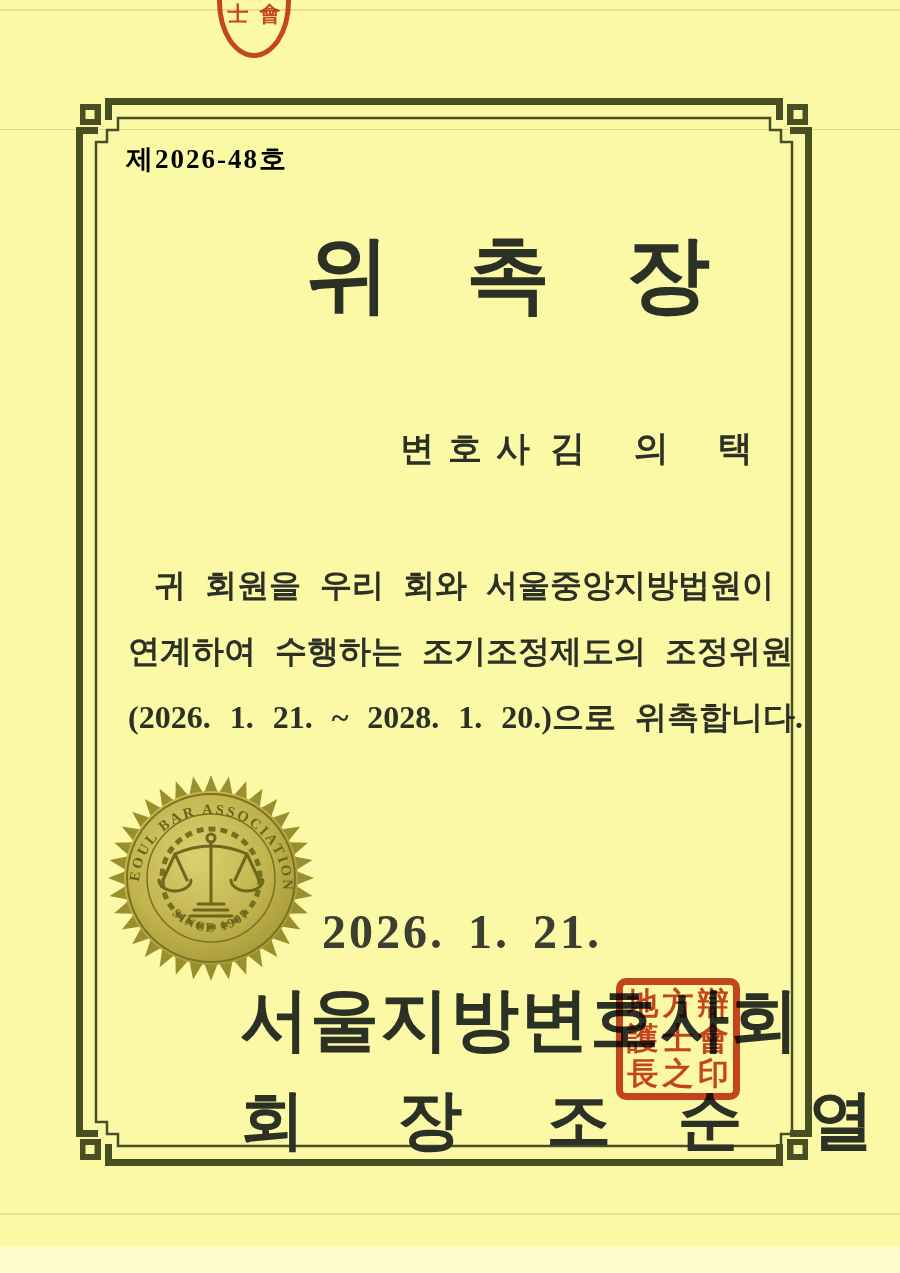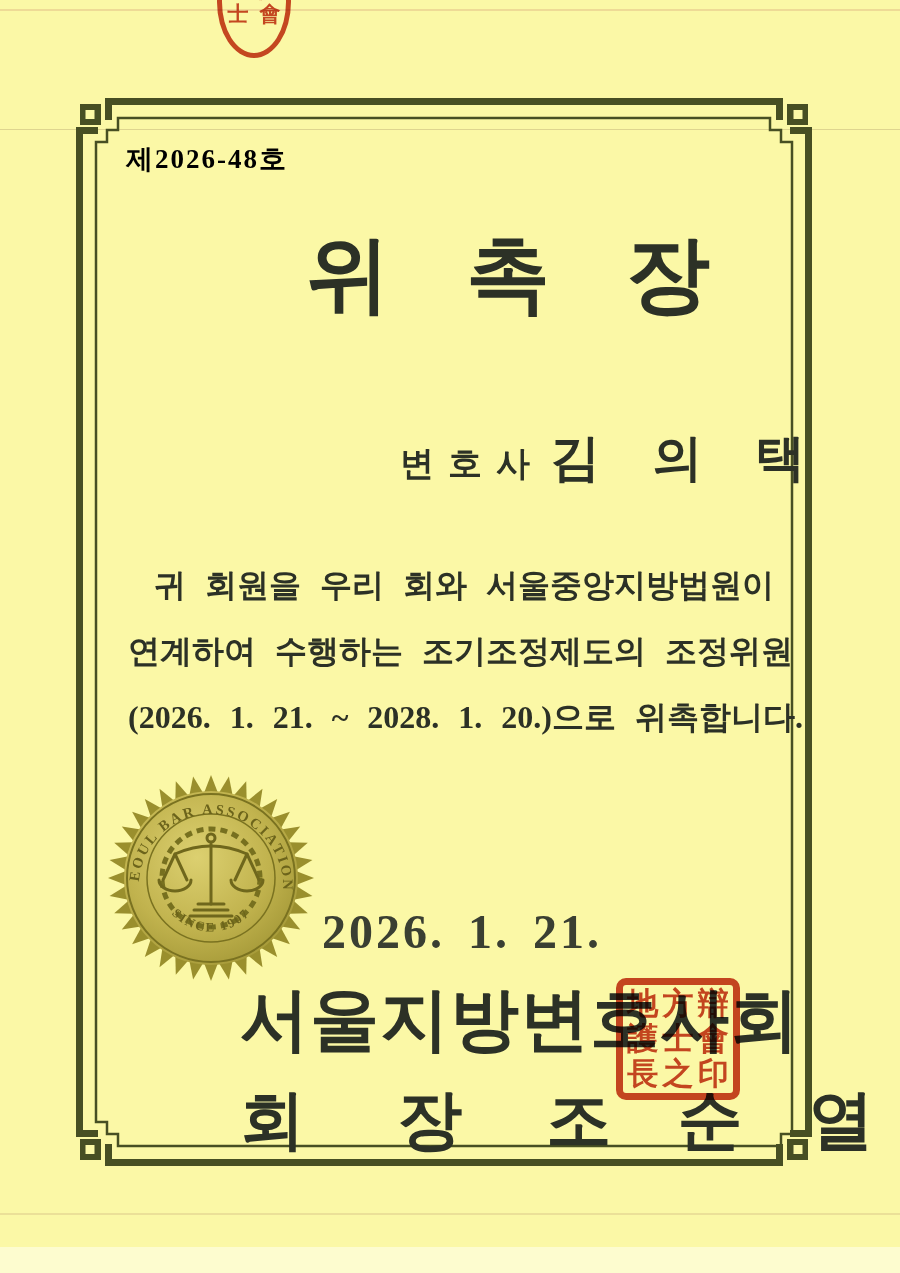--- a/index.html
+++ b/index.html
@@ -42,21 +42,21 @@
   .title{
     position:absolute;left:76px;top:218px;width:864px;margin:0;
     text-align:center;font-size:84px;font-weight:800;
     word-spacing:55px;color:#2c3126;white-space:nowrap;
   }
   .recipient{
     position:absolute;left:400px;top:413px;
     display:flex;align-items:baseline;white-space:nowrap;color:#2c3126;margin-top:12px;
   }
   .r-prefix{font-size:34px;font-weight:700;letter-spacing:14px;}
-  .r-name{font-size:50px;font-weight:800;letter-spacing:20px;margin-left:6px;}
+  .r-name{font-size:35px;font-weight:800;letter-spacing:20px;margin-left:6px;}
   .body-text{
     position:absolute;left:128px;top:552px;width:680px;
     color:#2c3126;font-weight:700;
   }
   .body-text p{
     margin:0;font-size:32px;line-height:66px;word-spacing:11px;
     white-space:nowrap;
   }
   .body-text p.l1{text-indent:26px;}
   .date{

